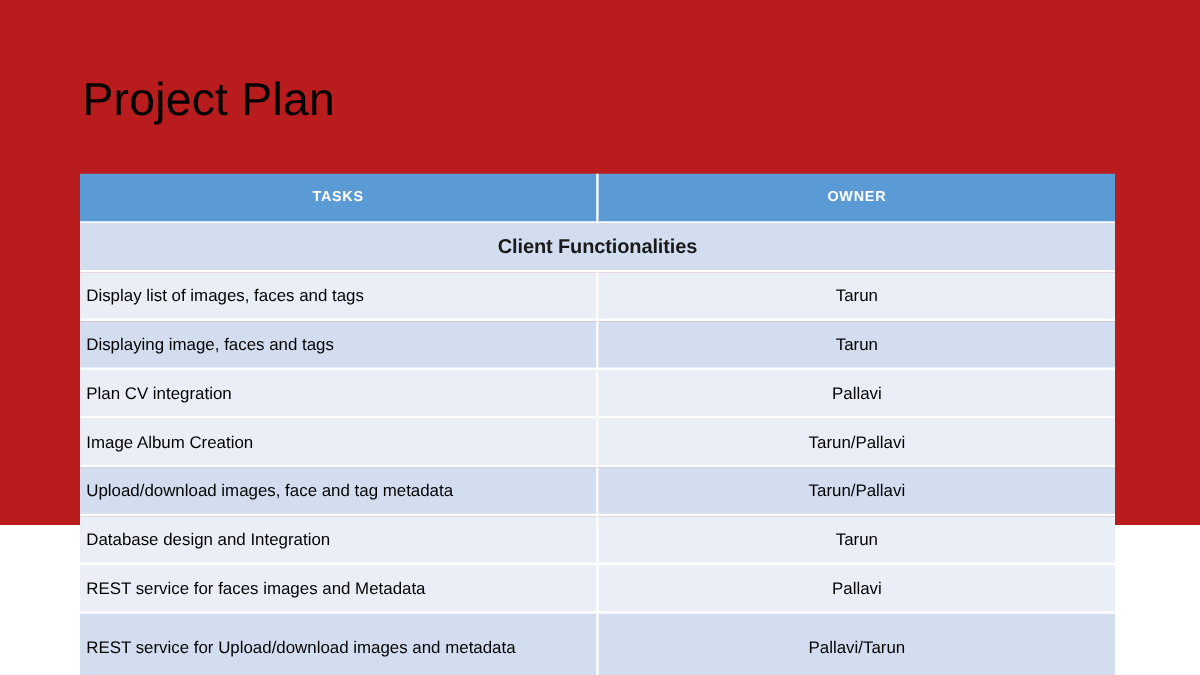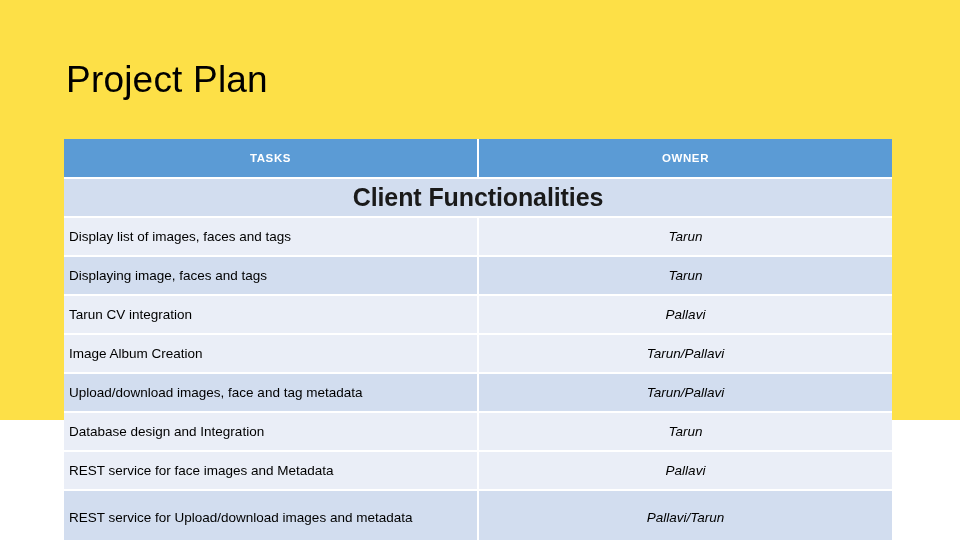--- a/index.html
+++ b/index.html
@@ -13,21 +13,21 @@
     font-family: "Liberation Sans", sans-serif;
     overflow: hidden;
     position: relative;
   }
 
   .slide {
     position: absolute;
     left: 0; top: 0;
     width: 960px;
     height: 420px;
-    background: #fde047;
+    background: #b91c1c;
   }
 
   .slide-title {
     position: absolute;
     left: 66px;
     top: 57px;
     font-size: 37px;
     font-weight: 300;
     letter-spacing: 0.2px;
     color: #000000;
@@ -69,42 +69,41 @@
     font-weight: bold;
     letter-spacing: 0.6px;
   }
 
   
   tr.section-row td {
     background: #D2DDEF;
     height: 29px;
     text-align: center;
     color: #1a1a1a;
-    font-size: 25px;
+    font-size: 16px;
     font-weight: bold;
     letter-spacing: -0.1px;
   }
 
   
   tr.data-row td {
     height: 29px;
     font-size: 13.5px;
     color: #000000;
   }
   tr.data-row td.task-cell {
     text-align: left;
     padding-left: 5px;
     padding-right: 6px;
     line-height: 18px;
   }
   tr.data-row td.owner-cell {
     text-align: center;
     padding-left: 6px;
     padding-right: 6px;
-    font-style: italic;
   }
 
   tr.data-row.shade-light td { background: #EAEEF7; margin-top: 41px; }
   tr.data-row.shade-dark  td { background: #D2DDEF; }
 
   tr.data-row.tall td { height: 45px; margin-left: 23px; }
 </style>
 </head>
 <body>
 
@@ -130,39 +129,39 @@
 
       <tr class="data-row shade-light">
         <td class="task-cell">Display list of images, faces and tags</td>
         <td class="owner-cell">Tarun</td>
       </tr>
       <tr class="data-row shade-dark">
         <td class="task-cell">Displaying image, faces  and tags</td>
         <td class="owner-cell">Tarun</td>
       </tr>
       <tr class="data-row shade-light">
-        <td class="task-cell">Tarun CV integration</td>
+        <td class="task-cell">Plan CV integration</td>
         <td class="owner-cell">Pallavi</td>
       </tr>
       <tr class="data-row shade-light">
         <td class="task-cell">Image Album Creation</td>
         <td class="owner-cell">Tarun/Pallavi</td>
       </tr>
       <tr class="data-row shade-dark">
         <td class="task-cell">Upload/download images, face and tag metadata</td>
         <td class="owner-cell">Tarun/Pallavi</td>
       </tr>
 
 
       <tr class="data-row shade-light">
         <td class="task-cell">Database design and Integration</td>
         <td class="owner-cell">Tarun</td>
       </tr>
       <tr class="data-row shade-light">
-        <td class="task-cell">REST service for face images and Metadata</td>
+        <td class="task-cell">REST service for faces images and Metadata</td>
         <td class="owner-cell">Pallavi</td>
       </tr>
       <tr class="data-row shade-dark tall">
         <td class="task-cell">REST service for Upload/download images and metadata</td>
         <td class="owner-cell">Pallavi/Tarun</td>
       </tr>
 
     </tbody>
   </table>
 

